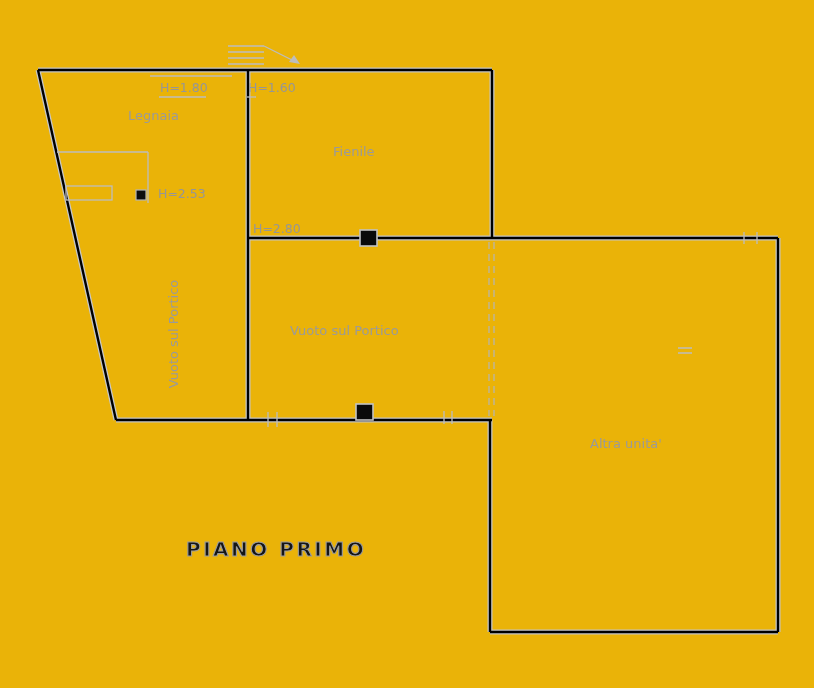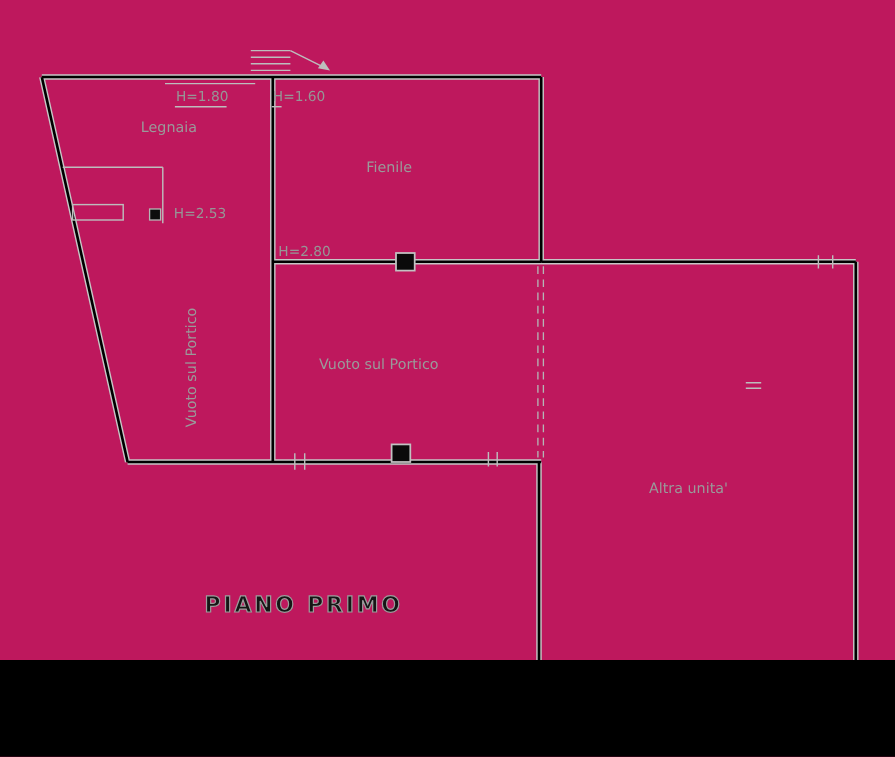--- a/index.html
+++ b/index.html
@@ -3,22 +3,22 @@
 <meta charset="utf-8">
 <style>
   html, body {
     margin: 0;
     padding: 0;
     background: #000000;
   }
   .canvas {
     position: relative;
     width: 814px;
-    height: 600px;
-    background: #be185d;
+    height: 688px;
+    background: #eab308;
     overflow: hidden;
   }
   svg { display: block; }
 
   
   .wall-outer { stroke: #c6c6c6; stroke-width: 5; fill: none; }
   .wall-inner { stroke: #000000; stroke-width: 2.4; fill: none; }
 
   .thin-line  { stroke: #bdbdbd; stroke-width: 1.3; fill: none; }
   .dash-line  { stroke: #b5b5b5; stroke-width: 1.2; fill: none; stroke-dasharray: 7 5; }

